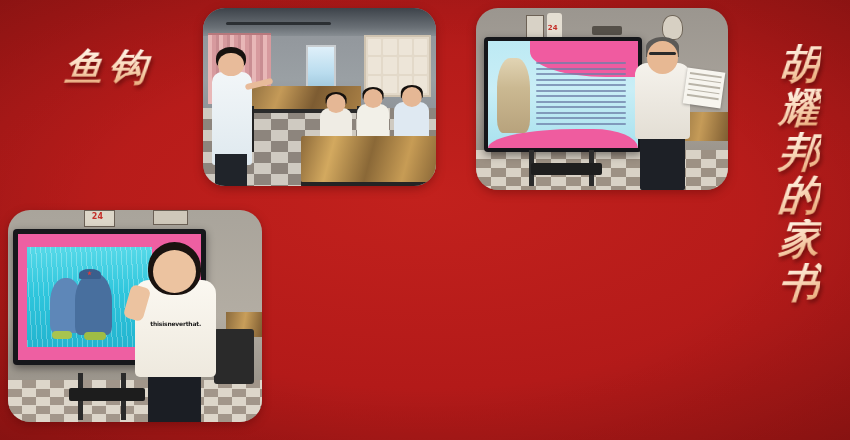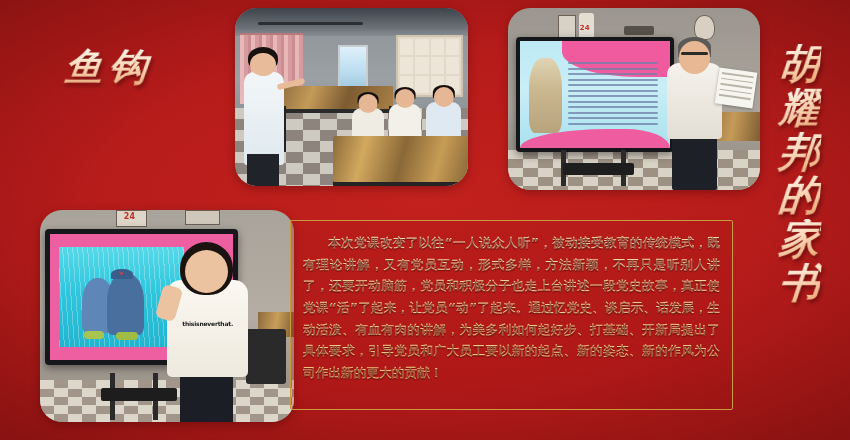--- a/index.html
+++ b/index.html
@@ -100,21 +100,20 @@
     transform: skewX(-5deg);
   }
 
   
   .photo {
     position: absolute;
     border-radius: 22px;
     overflow: hidden;
     z-index: 4;
     box-shadow: 0 3px 10px rgba(60,4,4,0.35);
-    margin-left: 32px;
   }
   .photo .scene { position: absolute; inset: 0; }
 
   
   #photo-1 { left: 203px; top: 8px; width: 233px; height: 178px; }
   .p1-bg {
     position: absolute; inset: 0;
     background: linear-gradient(180deg, #8e9298 0%, #9aa0a4 40%, #8d9196 62%, #6d6b66 100%);
   }
   .p1-ceiling { position: absolute; left: 0; top: 0; width: 100%; height: 16%;
@@ -408,17 +407,14 @@
       <div class="p3-kbd"></div>
       <div class="p3-girl-pants"></div>
       <div class="p3-girl-body"></div>
       <div class="p3-girl-arm"></div>
       <div class="p3-girl-hair"></div>
       <div class="p3-girl-head"></div>
       <div class="p3-tee-text">thisisneverthat.</div>
     </div>
   </div>
 
-  <div id="text-panel">
-    <div id="panel-text">本次党课改变了以往“一人说众人听”，被动接受教育的传统模式，既有理论讲解，又有党员互动，形式多样，方法新颖，不再只是听别人讲了，还要开动脑筋，党员和积极分子也走上台讲述一段党史故事，真正使党课“活”了起来，让党员“动”了起来。通过忆党史、谈启示、话发展，生动活泼、有血有肉的讲解，为美多利如何起好步、打基础、开新局提出了具体要求，引导党员和广大员工要以新的起点、新的姿态、新的作风为公司作出新的更大的贡献！</div>
-  </div>
 
 </div>
 
 </body></html>

